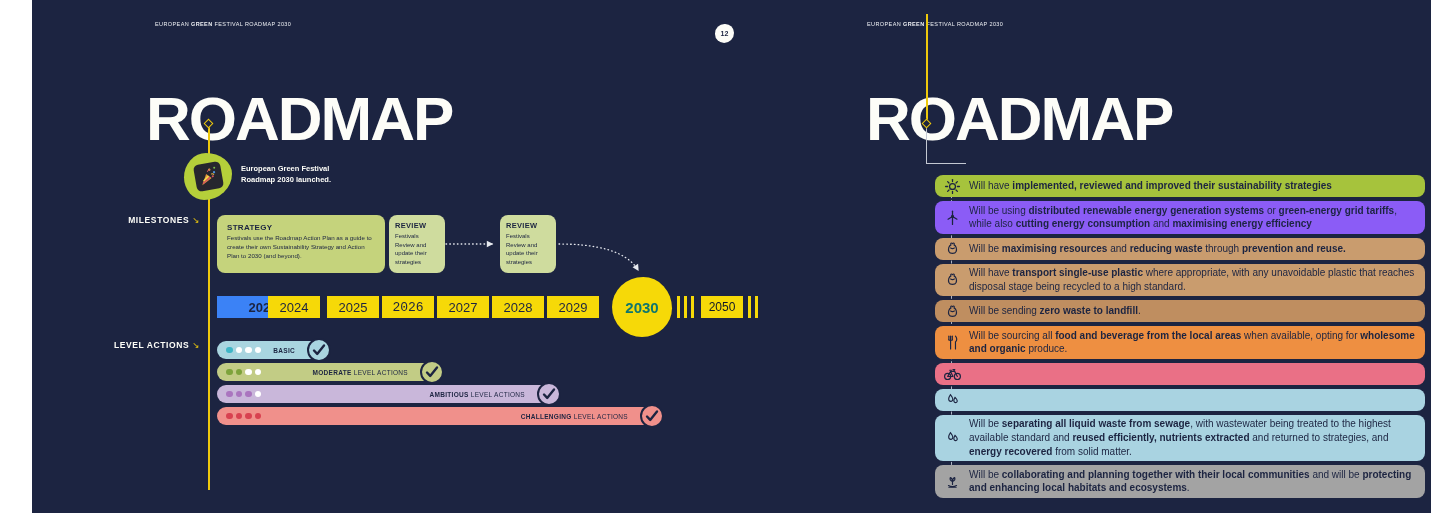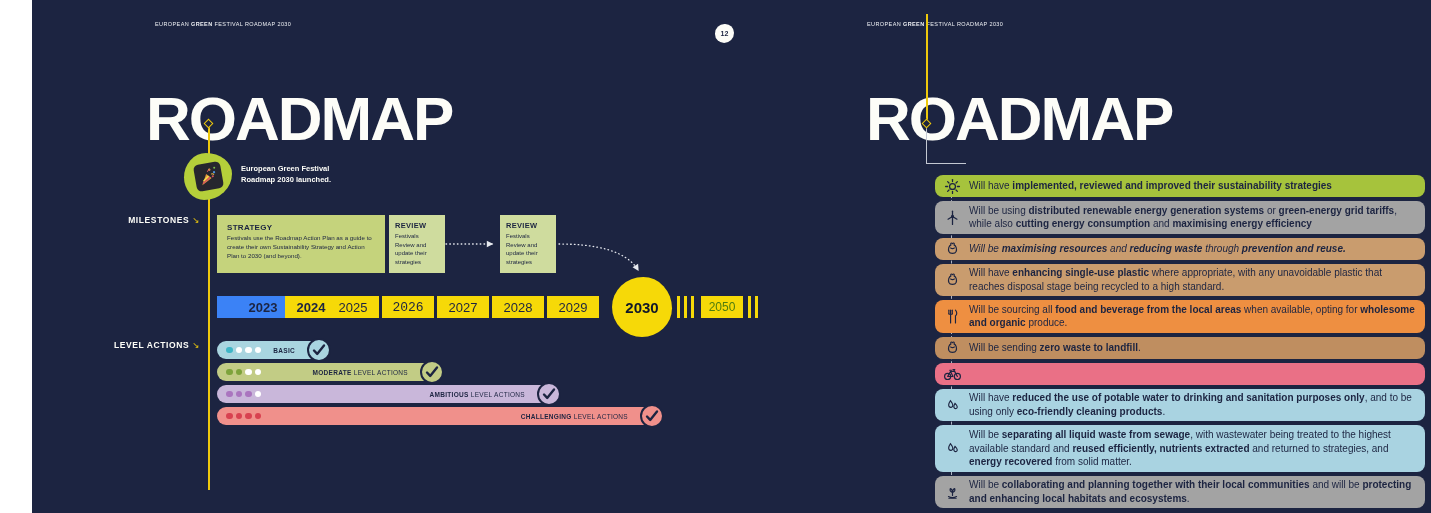--- a/index.html
+++ b/index.html
@@ -34,41 +34,41 @@
   .blob{position:absolute;left:152px;top:153px;width:48px;height:47px;background:#b5cf3a;border-radius:46% 54% 58% 42% / 52% 44% 56% 48%;z-index:5;display:flex;align-items:center;justify-content:center;}
   .party-tile{width:27px;height:27px;background:#26262e;border-radius:5px;transform:rotate(-10deg);display:flex;align-items:center;justify-content:center;}
   .launch-text{position:absolute;left:209px;top:164px;width:118px;font-size:7.5px;font-weight:bold;color:#fdfdf8;line-height:1.45;z-index:5;}
 
   .side-label{position:absolute;left:0;width:168px;text-align:right;font-size:8.5px;font-weight:bold;letter-spacing:.6px;color:#fdfdf8;}
   .side-label .arr{color:#eec90c;margin-left:3px;font-weight:normal;}
   .lbl-milestones{top:215px;}
   .lbl-levels{top:340px;}
 
   
-  .ms-box{position:absolute;top:215px;border-radius:0;color:#1c2441;box-sizing:border-box;}
+  .ms-box{position:absolute;top:215px;border-radius:8px;color:#1c2441;box-sizing:border-box;}
   .ms-box h3{margin:0 0 2px 0;font-size:8px;letter-spacing:.3px;}
   .ms-box p{margin:0;font-size:6.2px;line-height:1.45;}
   .strategy-box{left:185px;width:168px;height:58px;background:#c5d37c;padding:8px 10px;}
   .review-box{width:56px;height:58px;background:#cfdc9e;padding:6px 6px;}
   .review-1{left:357px;}
   .review-2{left:468px;}
   .review-box h3{font-size:7.5px;}
   .review-box p{font-size:6px;}
 
   .connectors{position:absolute;left:0;top:0;width:727px;height:513px;z-index:2;pointer-events:none;}
 
   
   .timeline{position:absolute;left:185px;top:296px;width:540px;height:22px;z-index:3;}
   .yseg{position:absolute;top:0;width:52px;height:22px;display:flex;align-items:center;justify-content:center;font-size:13px;color:#1c2441;}
   .yseg.first{font-weight:bold;}
-  .y1{left:0;}.y2{left:68px;font-weight:bold;}.y3{left:110px;}.y4{left:165px;}.y5{left:220px;}.y6{left:275px;}.y7{left:330px;}
-  .circle-2030{position:absolute;left:395px;top:-19px;width:60px;height:60px;border-radius:52% 48% 50% 50%/50% 52% 48% 50%;display:flex;align-items:center;justify-content:center;font-size:15px;font-weight:bold;color:#0f172a;}
+  .y1{left:0;}.y2{left:51px;}.y3{left:110px;}.y4{left:165px;}.y5{left:220px;}.y6{left:275px;}.y7{left:330px;}
+  .circle-2030{position:absolute;left:395px;top:-19px;width:60px;height:60px;border-radius:52% 48% 50% 50%/50% 52% 48% 50%;display:flex;align-items:center;justify-content:center;font-size:15px;font-weight:bold;color:#0f766e;}
   .tl-break{position:absolute;top:0;width:3px;height:22px;}
   .bk1{left:460px;}.bk2{left:467px;}.bk3{left:474px;}.bk4{left:531px;}.bk5{left:538px;}
-  .seg-2050{position:absolute;left:484px;top:0;width:42px;height:22px;display:flex;align-items:center;justify-content:center;font-size:12px;color:#4d7c0f;}
+  .seg-2050{position:absolute;left:484px;top:0;width:42px;height:22px;display:flex;align-items:center;justify-content:center;font-size:12px;color:#0f172a;}
 
   
   .level-bar{position:absolute;left:185px;height:18px;border-radius:10px;display:flex;align-items:center;z-index:3;}
   .lv1{top:341px;width:112px;}
   .lv2{top:363px;width:225px;}
   .lv3{top:385px;width:342px;}
   .lv4{top:407px;width:445px;}
   .dots{display:flex;gap:3px;margin-left:9px;}
   .dot{width:6.5px;height:6.5px;border-radius:50%;}
   .level-label{margin-left:auto;margin-right:34px;font-size:6.5px;letter-spacing:.3px;color:#1c2441;white-space:nowrap;}
@@ -241,75 +241,75 @@
               <line x1="12.6" y1="8" x2="14.5" y2="8"></line>
             <line x1="3.4" y1="3.4" x2="4.7" y2="4.7"></line>
               <line x1="11.3" y1="11.3" x2="12.6" y2="12.6"></line>
             <line x1="3.4" y1="12.6" x2="4.7" y2="11.3"></line>
               <line x1="11.3" y1="4.7" x2="12.6" y2="3.4"></line>
           </svg>
         </span>
         <p class="commit-text"><span>Will have </span><span class="b">implemented, reviewed and improved their sustainability strategies</span></p>
       </div>
 
-      <div class="commit-row" style="background-color: #a3a3a3;">
+      <div class="commit-row" style="background-color: #8b5cf6;">
         <span class="commit-icon">
           <svg width="17" height="17" viewBox="0 0 16 16" stroke="#1c2441" fill="none" stroke-width="1.2" stroke-linecap="round">
             <line x1="8" y1="7" x2="8" y2="14.5"></line>
             <line x1="8" y1="7" x2="8" y2="2"></line>
             <line x1="8" y1="7" x2="3.8" y2="9.6"></line>
             <line x1="8" y1="7" x2="12.2" y2="9.6"></line>
             <circle cx="8" cy="7" r="0.9" fill="#1c2441"></circle>
           </svg>
         </span>
         <p class="commit-text"><span>Will be using </span><span class="b">distributed renewable energy generation systems</span><span> or </span><span class="b">green-energy grid tariffs</span><span>, while also </span><span class="b">cutting energy consumption</span><span> and </span><span class="b">maximising energy efficiency</span></p>
       </div>
 
-      <div class="commit-row" style="background-color: rgb(201, 156, 110); font-style: italic;">
+      <div class="commit-row" style="background-color: rgb(201, 156, 110);">
         <span class="commit-icon">
           <svg width="17" height="17" viewBox="0 0 16 16" stroke="#1c2441" fill="none" stroke-width="1.1" stroke-linecap="round">
             <path d="M6.5 4.6 C5.8 3 7 2.3 8 3.4 C9 2.3 10.2 3 9.5 4.6 C11.4 5.6 12.3 8.4 11.4 10.8 C10.4 13.2 5.6 13.2 4.6 10.8 C3.7 8.4 4.6 5.6 6.5 4.6 Z"></path>
             <path d="M6.3 7.5 q1.7 1.2 3.4 0"></path>
           </svg>
         </span>
         <p class="commit-text"><span>Will be </span><span class="b">maximising resources</span><span> and </span><span class="b">reducing waste</span><span> through </span><span class="b">prevention and reuse.</span></p>
       </div>
 
       <div class="commit-row" style="background-color: rgb(201, 156, 110);">
         <span class="commit-icon">
           <svg width="17" height="17" viewBox="0 0 16 16" stroke="#1c2441" fill="none" stroke-width="1.1" stroke-linecap="round">
             <path d="M6.5 4.6 C5.8 3 7 2.3 8 3.4 C9 2.3 10.2 3 9.5 4.6 C11.4 5.6 12.3 8.4 11.4 10.8 C10.4 13.2 5.6 13.2 4.6 10.8 C3.7 8.4 4.6 5.6 6.5 4.6 Z"></path>
             <path d="M6.3 7.5 q1.7 1.2 3.4 0"></path>
           </svg>
         </span>
-        <p class="commit-text"><span>Will have </span><span class="b">enhancing single-use plastic</span><span> where appropriate, with any unavoidable plastic that reaches disposal stage being recycled to a high standard.</span></p>
+        <p class="commit-text"><span>Will have </span><span class="b">transport single-use plastic</span><span> where appropriate, with any unavoidable plastic that reaches disposal stage being recycled to a high standard.</span></p>
+      </div>
+
+      <div class="commit-row" style="background-color: rgb(191, 142, 96);">
+        <span class="commit-icon">
+          <svg width="17" height="17" viewBox="0 0 16 16" stroke="#1c2441" fill="none" stroke-width="1.1" stroke-linecap="round">
+            <path d="M6.5 4.6 C5.8 3 7 2.3 8 3.4 C9 2.3 10.2 3 9.5 4.6 C11.4 5.6 12.3 8.4 11.4 10.8 C10.4 13.2 5.6 13.2 4.6 10.8 C3.7 8.4 4.6 5.6 6.5 4.6 Z"></path>
+            <path d="M6.3 7.5 q1.7 1.2 3.4 0"></path>
+          </svg>
+        </span>
+        <p class="commit-text"><span>Will be sending </span><span class="b">zero waste to landfill</span><span>.</span></p>
       </div>
 
       <div class="commit-row" style="background-color: rgb(238, 143, 65);">
         <span class="commit-icon">
           <svg width="17" height="17" viewBox="0 0 16 16" stroke="#1c2441" fill="none" stroke-width="1.1" stroke-linecap="round">
             <line x1="4.6" y1="2" x2="4.6" y2="5.5"></line>
               <line x1="6.2" y1="2" x2="6.2" y2="5.5"></line>
               <line x1="7.8" y1="2" x2="7.8" y2="5.5"></line>
             <path d="M4.6 5.5 q1.6 1.2 3.2 0"></path>
             <line x1="6.2" y1="6.4" x2="6.2" y2="14"></line>
             <path d="M10.8 2 C12.4 3.8 12.4 6 10.8 7.4 L10.8 14"></path>
           </svg>
         </span>
         <p class="commit-text"><span>Will be sourcing all </span><span class="b">food and beverage from the local areas</span><span> when available, opting for </span><span class="b">wholesome and organic</span><span> produce.</span></p>
-      </div>
-
-      <div class="commit-row" style="background-color: rgb(191, 142, 96);">
-        <span class="commit-icon">
-          <svg width="17" height="17" viewBox="0 0 16 16" stroke="#1c2441" fill="none" stroke-width="1.1" stroke-linecap="round">
-            <path d="M6.5 4.6 C5.8 3 7 2.3 8 3.4 C9 2.3 10.2 3 9.5 4.6 C11.4 5.6 12.3 8.4 11.4 10.8 C10.4 13.2 5.6 13.2 4.6 10.8 C3.7 8.4 4.6 5.6 6.5 4.6 Z"></path>
-            <path d="M6.3 7.5 q1.7 1.2 3.4 0"></path>
-          </svg>
-        </span>
-        <p class="commit-text"><span>Will be sending </span><span class="b">zero waste to landfill</span><span>.</span></p>
       </div>
 
       <div class="commit-row" style="background-color: rgb(234, 112, 134);">
         <span class="commit-icon">
           <svg width="19" height="17" viewBox="0 0 18 16" stroke="#1c2441" fill="none" stroke-width="1.1" stroke-linecap="round" stroke-linejoin="round">
             <circle cx="4.4" cy="10.8" r="2.9"></circle>
               <circle cx="13.6" cy="10.8" r="2.9"></circle>
             <path d="M4.4 10.8 L7.2 6 L11 6 L13.6 10.8 M7.2 6 L9.4 10.8 L4.4 10.8"></path>
             <line x1="11" y1="6" x2="10.2" y2="4.4"></line>
               <line x1="9.4" y1="4.4" x2="11.2" y2="4.4"></line>
@@ -318,21 +318,20 @@
         </span>
       </div>
 
       <div class="commit-row" style="background-color: rgb(169, 211, 225);">
         <span class="commit-icon">
           <svg width="17" height="17" viewBox="0 0 16 16" stroke="#1c2441" fill="none" stroke-width="1.1" stroke-linecap="round">
             <path d="M6 3.5 C4.4 6 3.8 7.9 5 9.2 C6.2 10.4 8.1 9.7 8.3 8 C8.5 6.4 7.2 5 6 3.5 Z"></path>
             <path d="M10.4 6 C9.2 7.9 8.8 9.4 9.8 10.4 C10.8 11.4 12.3 10.8 12.5 9.4 C12.6 8.2 11.5 7.1 10.4 6 Z"></path>
           </svg>
         </span>
-        <p class="commit-text"><span>Will have </span><span class="b">reduced the use of potable water to drinking and sanitation purposes only</span><span>, and to be using only </span><span class="b">eco-friendly cleaning products</span><span>.</span></p>
       </div>
 
       <div class="commit-row" style="background-color: rgb(169, 211, 225);">
         <span class="commit-icon">
           <svg width="17" height="17" viewBox="0 0 16 16" stroke="#1c2441" fill="none" stroke-width="1.1" stroke-linecap="round">
             <path d="M6 3.5 C4.4 6 3.8 7.9 5 9.2 C6.2 10.4 8.1 9.7 8.3 8 C8.5 6.4 7.2 5 6 3.5 Z"></path>
             <path d="M10.4 6 C9.2 7.9 8.8 9.4 9.8 10.4 C10.8 11.4 12.3 10.8 12.5 9.4 C12.6 8.2 11.5 7.1 10.4 6 Z"></path>
           </svg>
         </span>
         <p class="commit-text"><span>Will be </span><span class="b">separating all liquid waste from sewage</span><span>, with wastewater being treated to the highest available standard and </span><span class="b">reused efficiently, nutrients extracted</span><span> and returned to strategies, and </span><span class="b">energy recovered</span><span> from solid matter.</span></p>

